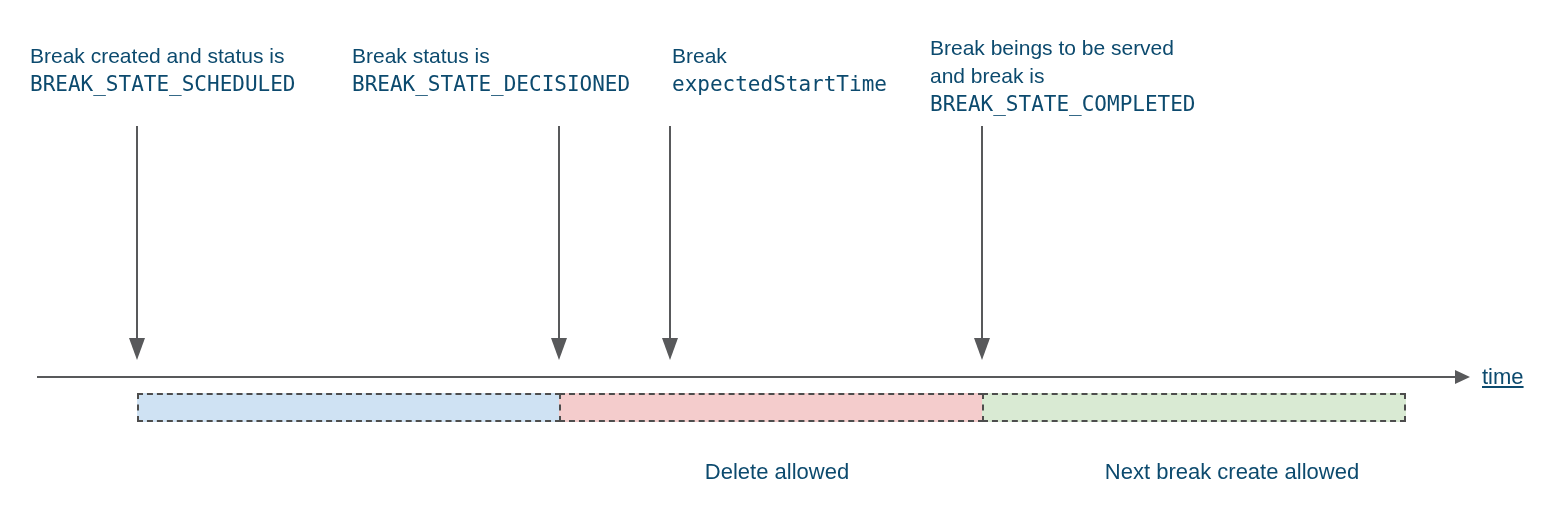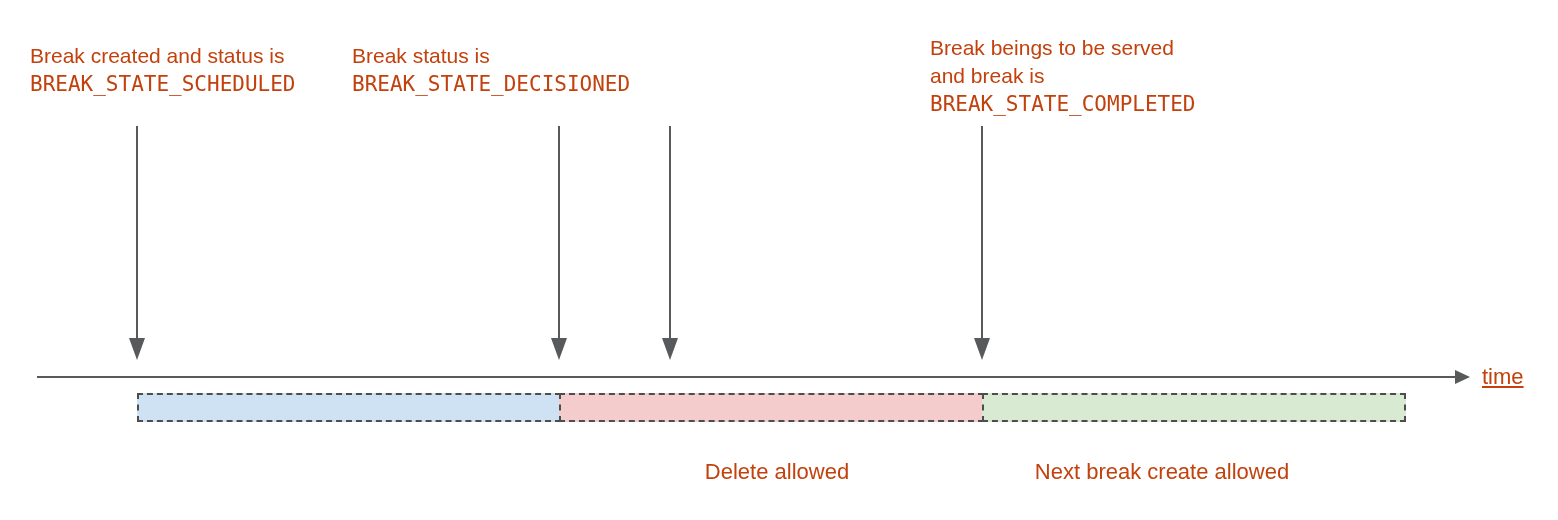--- a/index.html
+++ b/index.html
@@ -1,21 +1,21 @@
 <!DOCTYPE html>
 <html><head>
 <meta charset="utf-8">
 <style>
   html,body{margin:0;padding:0;background:#ffffff;}
   .canvas{
     position:relative;
     width:1558px;height:520px;
     background:#ffffff;
     font-family:"Liberation Sans", sans-serif;
-    color:#c2410c;
+    color:#0c4a6e;
     overflow:hidden;
   }
   .annotation{
     position:absolute;
     font-size:21px;
     line-height:28px;
     white-space:nowrap;
   }
   .annotation .mono{
     font-family:"DejaVu Sans Mono","Liberation Mono",monospace;
@@ -75,34 +75,38 @@
   .seg-3{width:424px;margin-left:-2px;}
 
   .seg-label{
     position:absolute;top:459px;
     transform:translateX(-50%);
     font-size:22px;line-height:26px;
     white-space:nowrap;
   }
   .seg-label-1{left:330px;}
   .seg-label-2{left:777px;}
-  .seg-label-3{left:1162px;text-align:right;}
+  .seg-label-3{left:1232px;text-align:right;}
 </style>
 </head>
 <body>
 
 <div class="canvas">
 
   <div class="annotation ann-1">
     <div>Break created and status is</div>
     <div class="mono">BREAK_STATE_SCHEDULED</div>
   </div>
   <div class="annotation ann-2">
     <div>Break status is</div>
     <div class="mono">BREAK_STATE_DECISIONED</div>
+  </div>
+  <div class="annotation ann-3">
+    <div>Break</div>
+    <div class="mono">expectedStartTime</div>
   </div>
   <div class="annotation ann-4">
     <div>Break beings to be served</div>
     <div>and break is</div>
     <div class="mono">BREAK_STATE_COMPLETED</div>
   </div>
 
   <div class="v-arrow arrow-1">
     <div class="stem"></div>
     <div class="head"></div>

